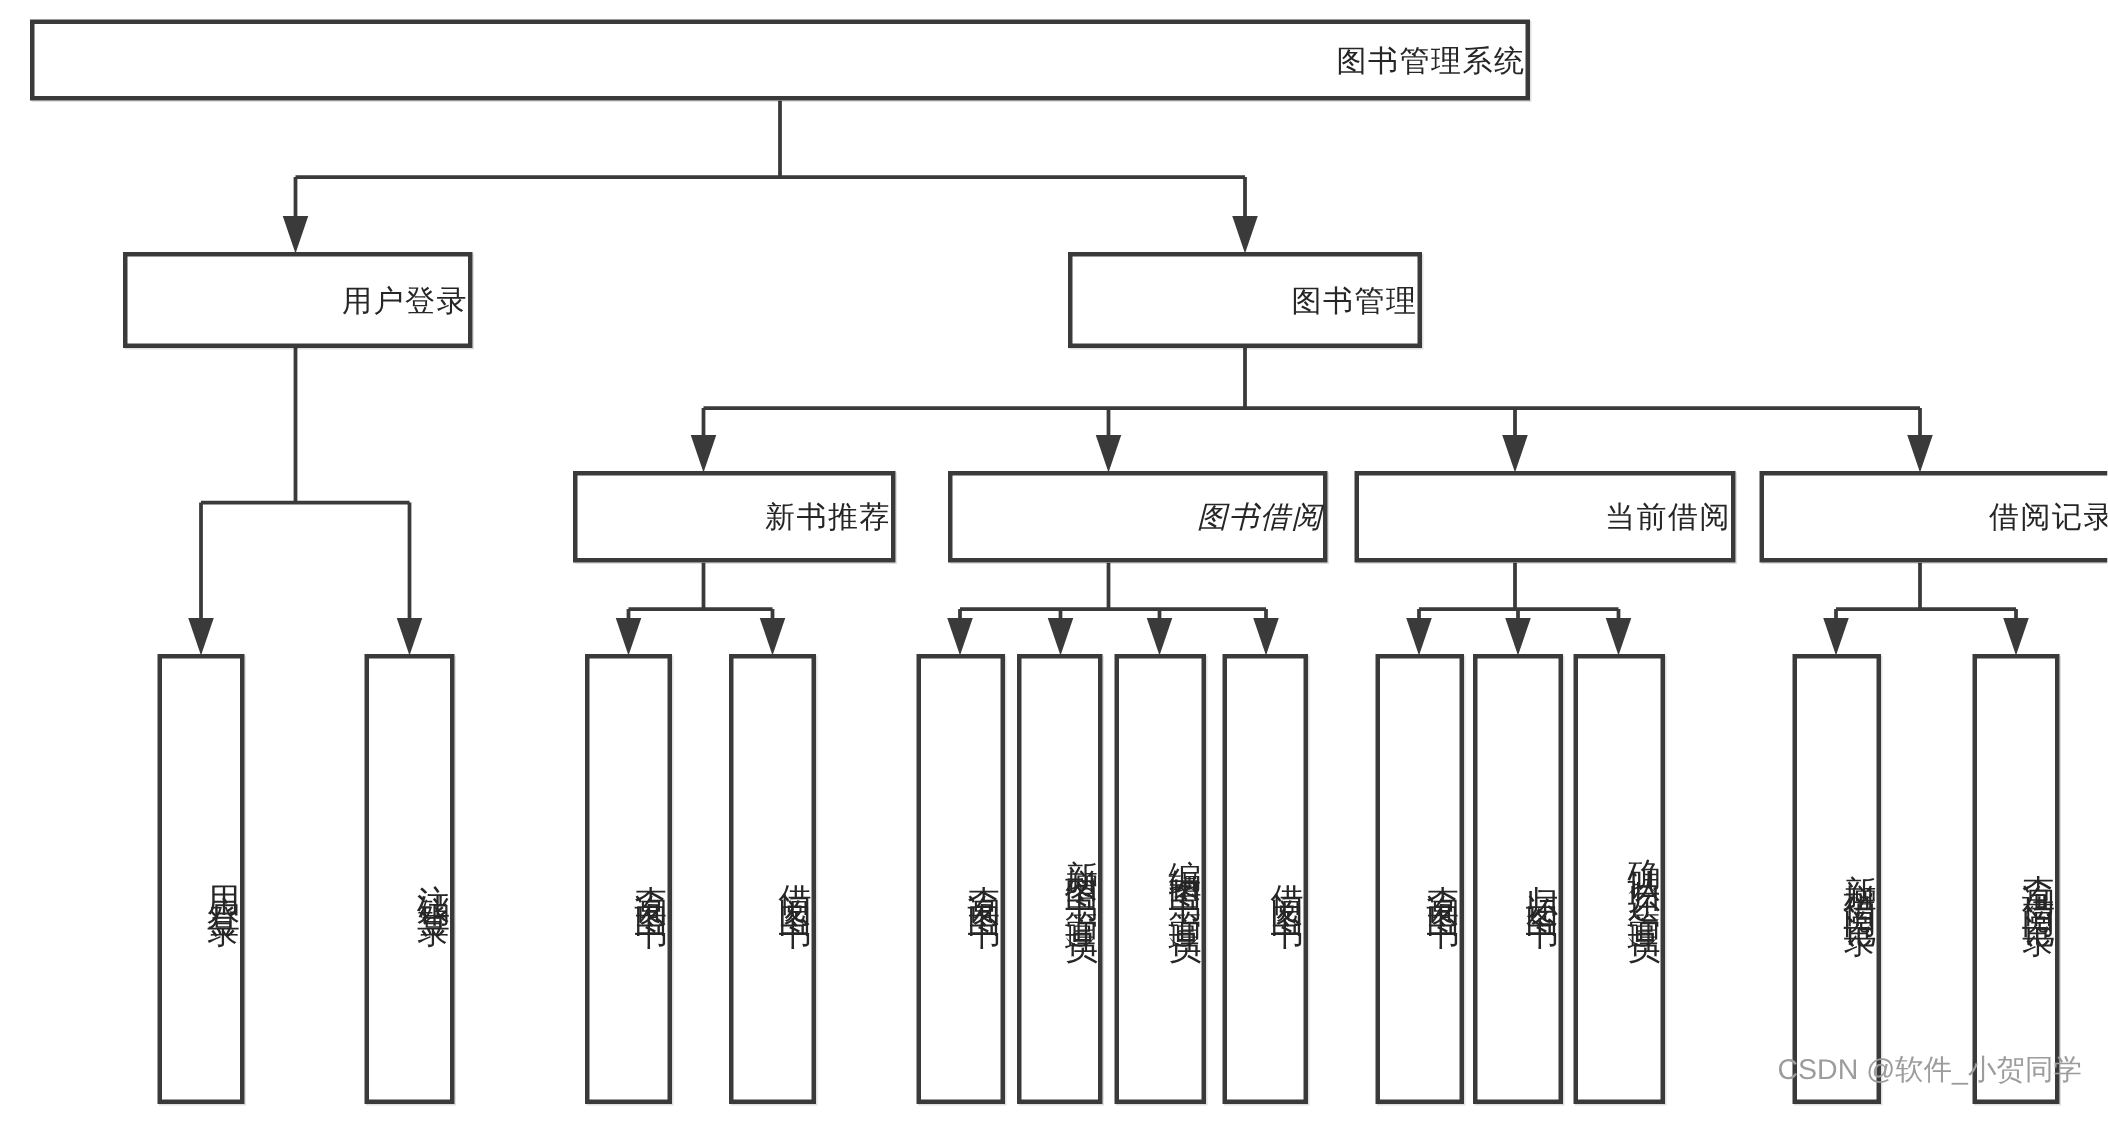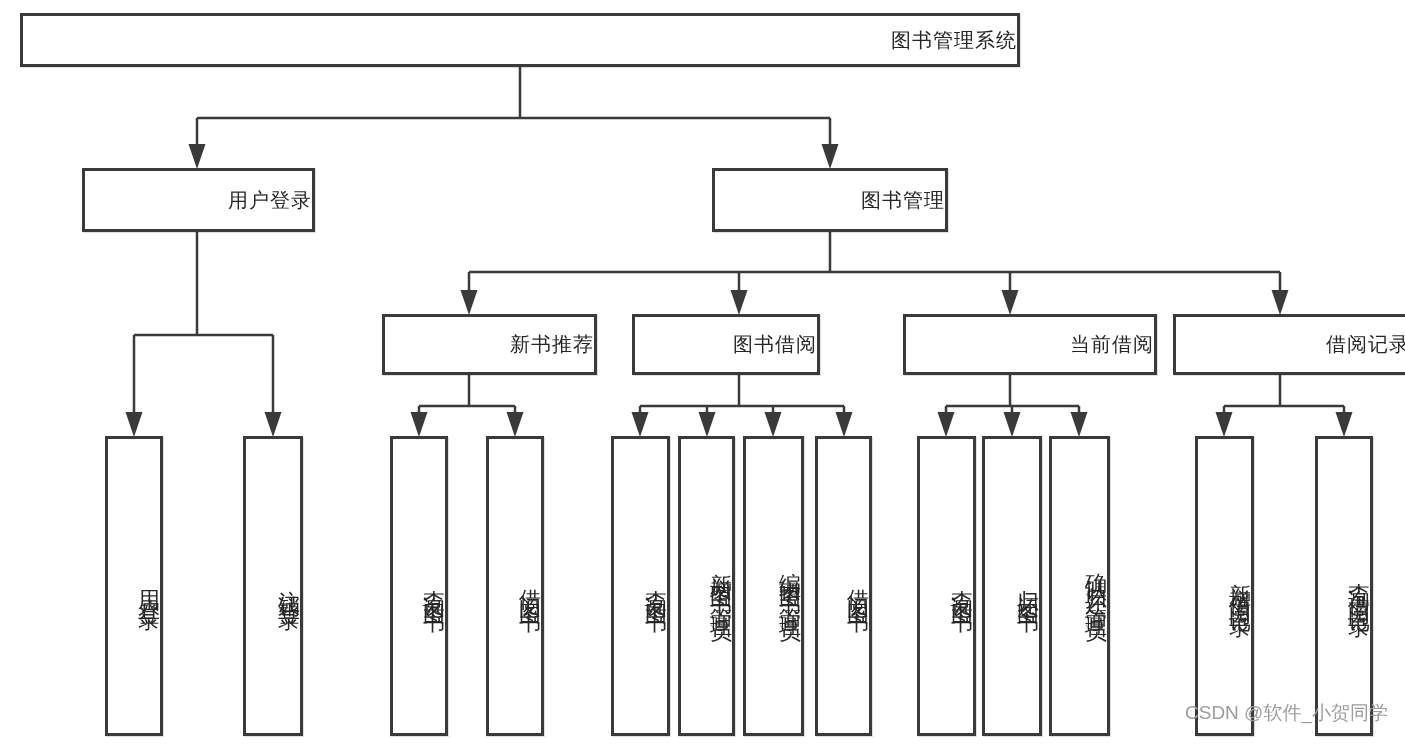--- a/index.html
+++ b/index.html
@@ -41,21 +41,21 @@
     line-height:1;
   }
   
   .n-root{left:20px;top:13px;width:1000px;height:54px;}
   
   .n-user-login{left:82px;top:168px;width:233px;height:64px;}
   .n-book-mgmt{left:712px;top:168px;width:236px;height:64px;}
   
   .n-l3{top:314px;height:61px;}
   .n-new-book{left:382px;width:215px;}
-  .n-borrow{left:632px;width:188px;}
+  .n-borrow{left:632px;width:253px;font-style:italic;}
   .n-current{left:903px;width:254px;}
   .n-records{left:1173px;width:240px;}
   
   .leaf{top:436px;height:300px;}
   .lf-1a{left:105px;width:58px;}
   .lf-1b{left:243px;width:60px;}
   .lf-2a{left:390px;width:58px;}
   .lf-2b{left:486px;width:58px;}
   .lf-3a{left:611px;width:59px;}
   .lf-3b{left:678px;width:57px;}

